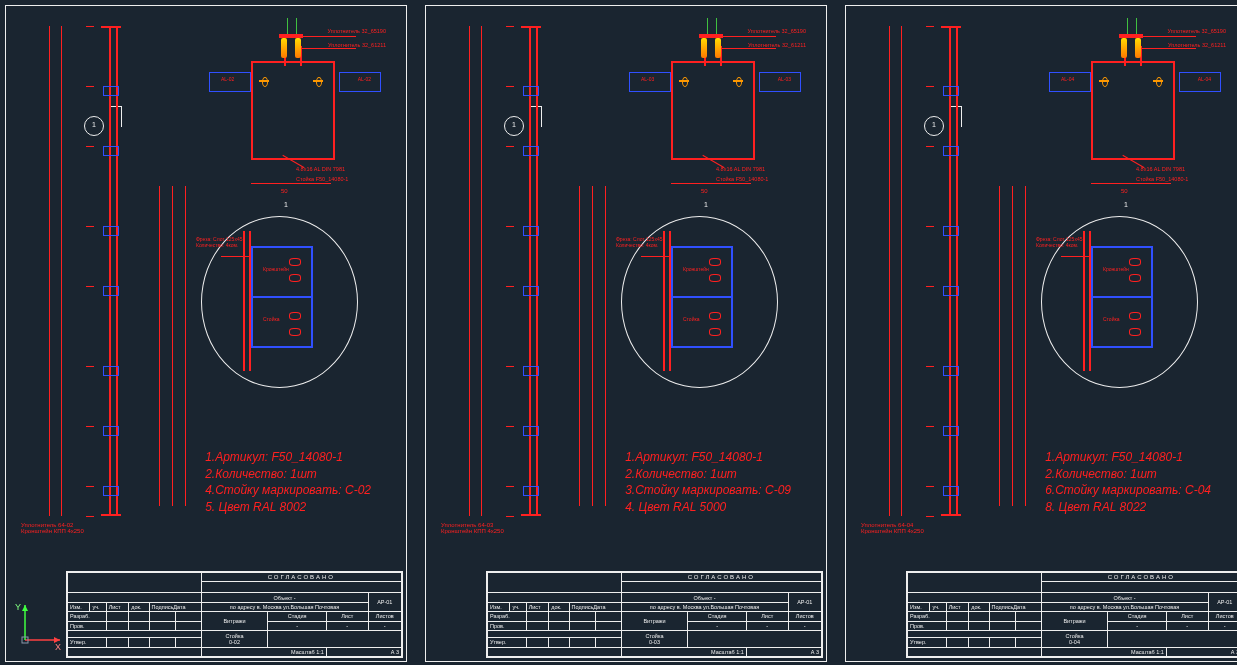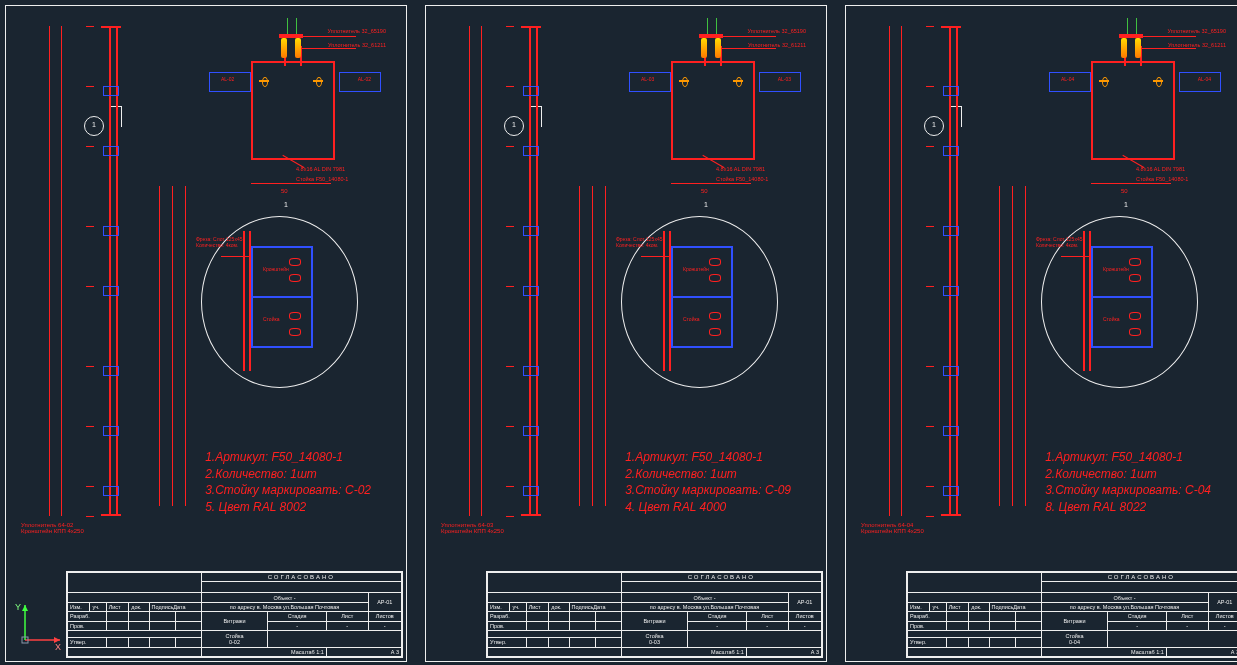--- a/index.html
+++ b/index.html
@@ -145,21 +145,21 @@
         <div class="hole" style="top:112px"></div>
       <div class="lbl" style="top:50px">Кронштейн</div>
       <div class="lbl" style="top:100px">Стойка</div>
       <div class="ttl"><span>Фреза: Слот 125x45</span><br><span>Количество: 4ком.</span></div>
       <div class="lead" style="left:20px;top:40px;width:28px"></div>
     </div>
 
     <div class="notes">
       <div>1.Артикул: F50_14080-1</div>
       <div>2.Количество: 1шт</div>
-      <div>3.Стойку маркировать: С-02</div>
+      <div>4.Стойку маркировать: С-02</div>
       <div>5. Цвет RAL 8002</div>
     </div>
 
     <div class="tb">
       <table>
         <tbody>
             <tr>
               <td colspan="6" rowspan="2" style="width:40%"></td>
               <td colspan="4" class="sog">СОГЛАСОВАНО</td>
             </tr>
@@ -296,21 +296,21 @@
       <div class="lbl" style="top:50px">Кронштейн</div>
       <div class="lbl" style="top:100px">Стойка</div>
       <div class="ttl"><span>Фреза: Слот 125x45</span><br><span>Количество: 4ком.</span></div>
       <div class="lead" style="left:20px;top:40px;width:28px"></div>
     </div>
 
     <div class="notes">
       <div>1.Артикул: F50_14080-1</div>
       <div>2.Количество: 1шт</div>
       <div>3.Стойку маркировать: С-09</div>
-      <div>4. Цвет RAL 4000</div>
+      <div>4. Цвет RAL 5000</div>
     </div>
 
     <div class="tb">
       <table>
         <tbody>
             <tr>
               <td colspan="6" rowspan="2" style="width:40%"></td>
               <td colspan="4" class="sog">СОГЛАСОВАНО</td>
             </tr>
         <tr>
@@ -445,21 +445,21 @@
         <div class="hole" style="top:112px"></div>
       <div class="lbl" style="top:50px">Кронштейн</div>
       <div class="lbl" style="top:100px">Стойка</div>
       <div class="ttl"><span>Фреза: Слот 125x45</span><br><span>Количество: 4ком.</span></div>
       <div class="lead" style="left:20px;top:40px;width:28px"></div>
     </div>
 
     <div class="notes">
       <div>1.Артикул: F50_14080-1</div>
       <div>2.Количество: 1шт</div>
-      <div>3.Стойку маркировать: С-04</div>
+      <div>6.Стойку маркировать: С-04</div>
       <div>8. Цвет RAL 8022</div>
     </div>
 
     <div class="tb">
       <table>
         <tbody>
             <tr>
               <td colspan="6" rowspan="2" style="width:40%"></td>
               <td colspan="4" class="sog">СОГЛАСОВАНО</td>
             </tr>

